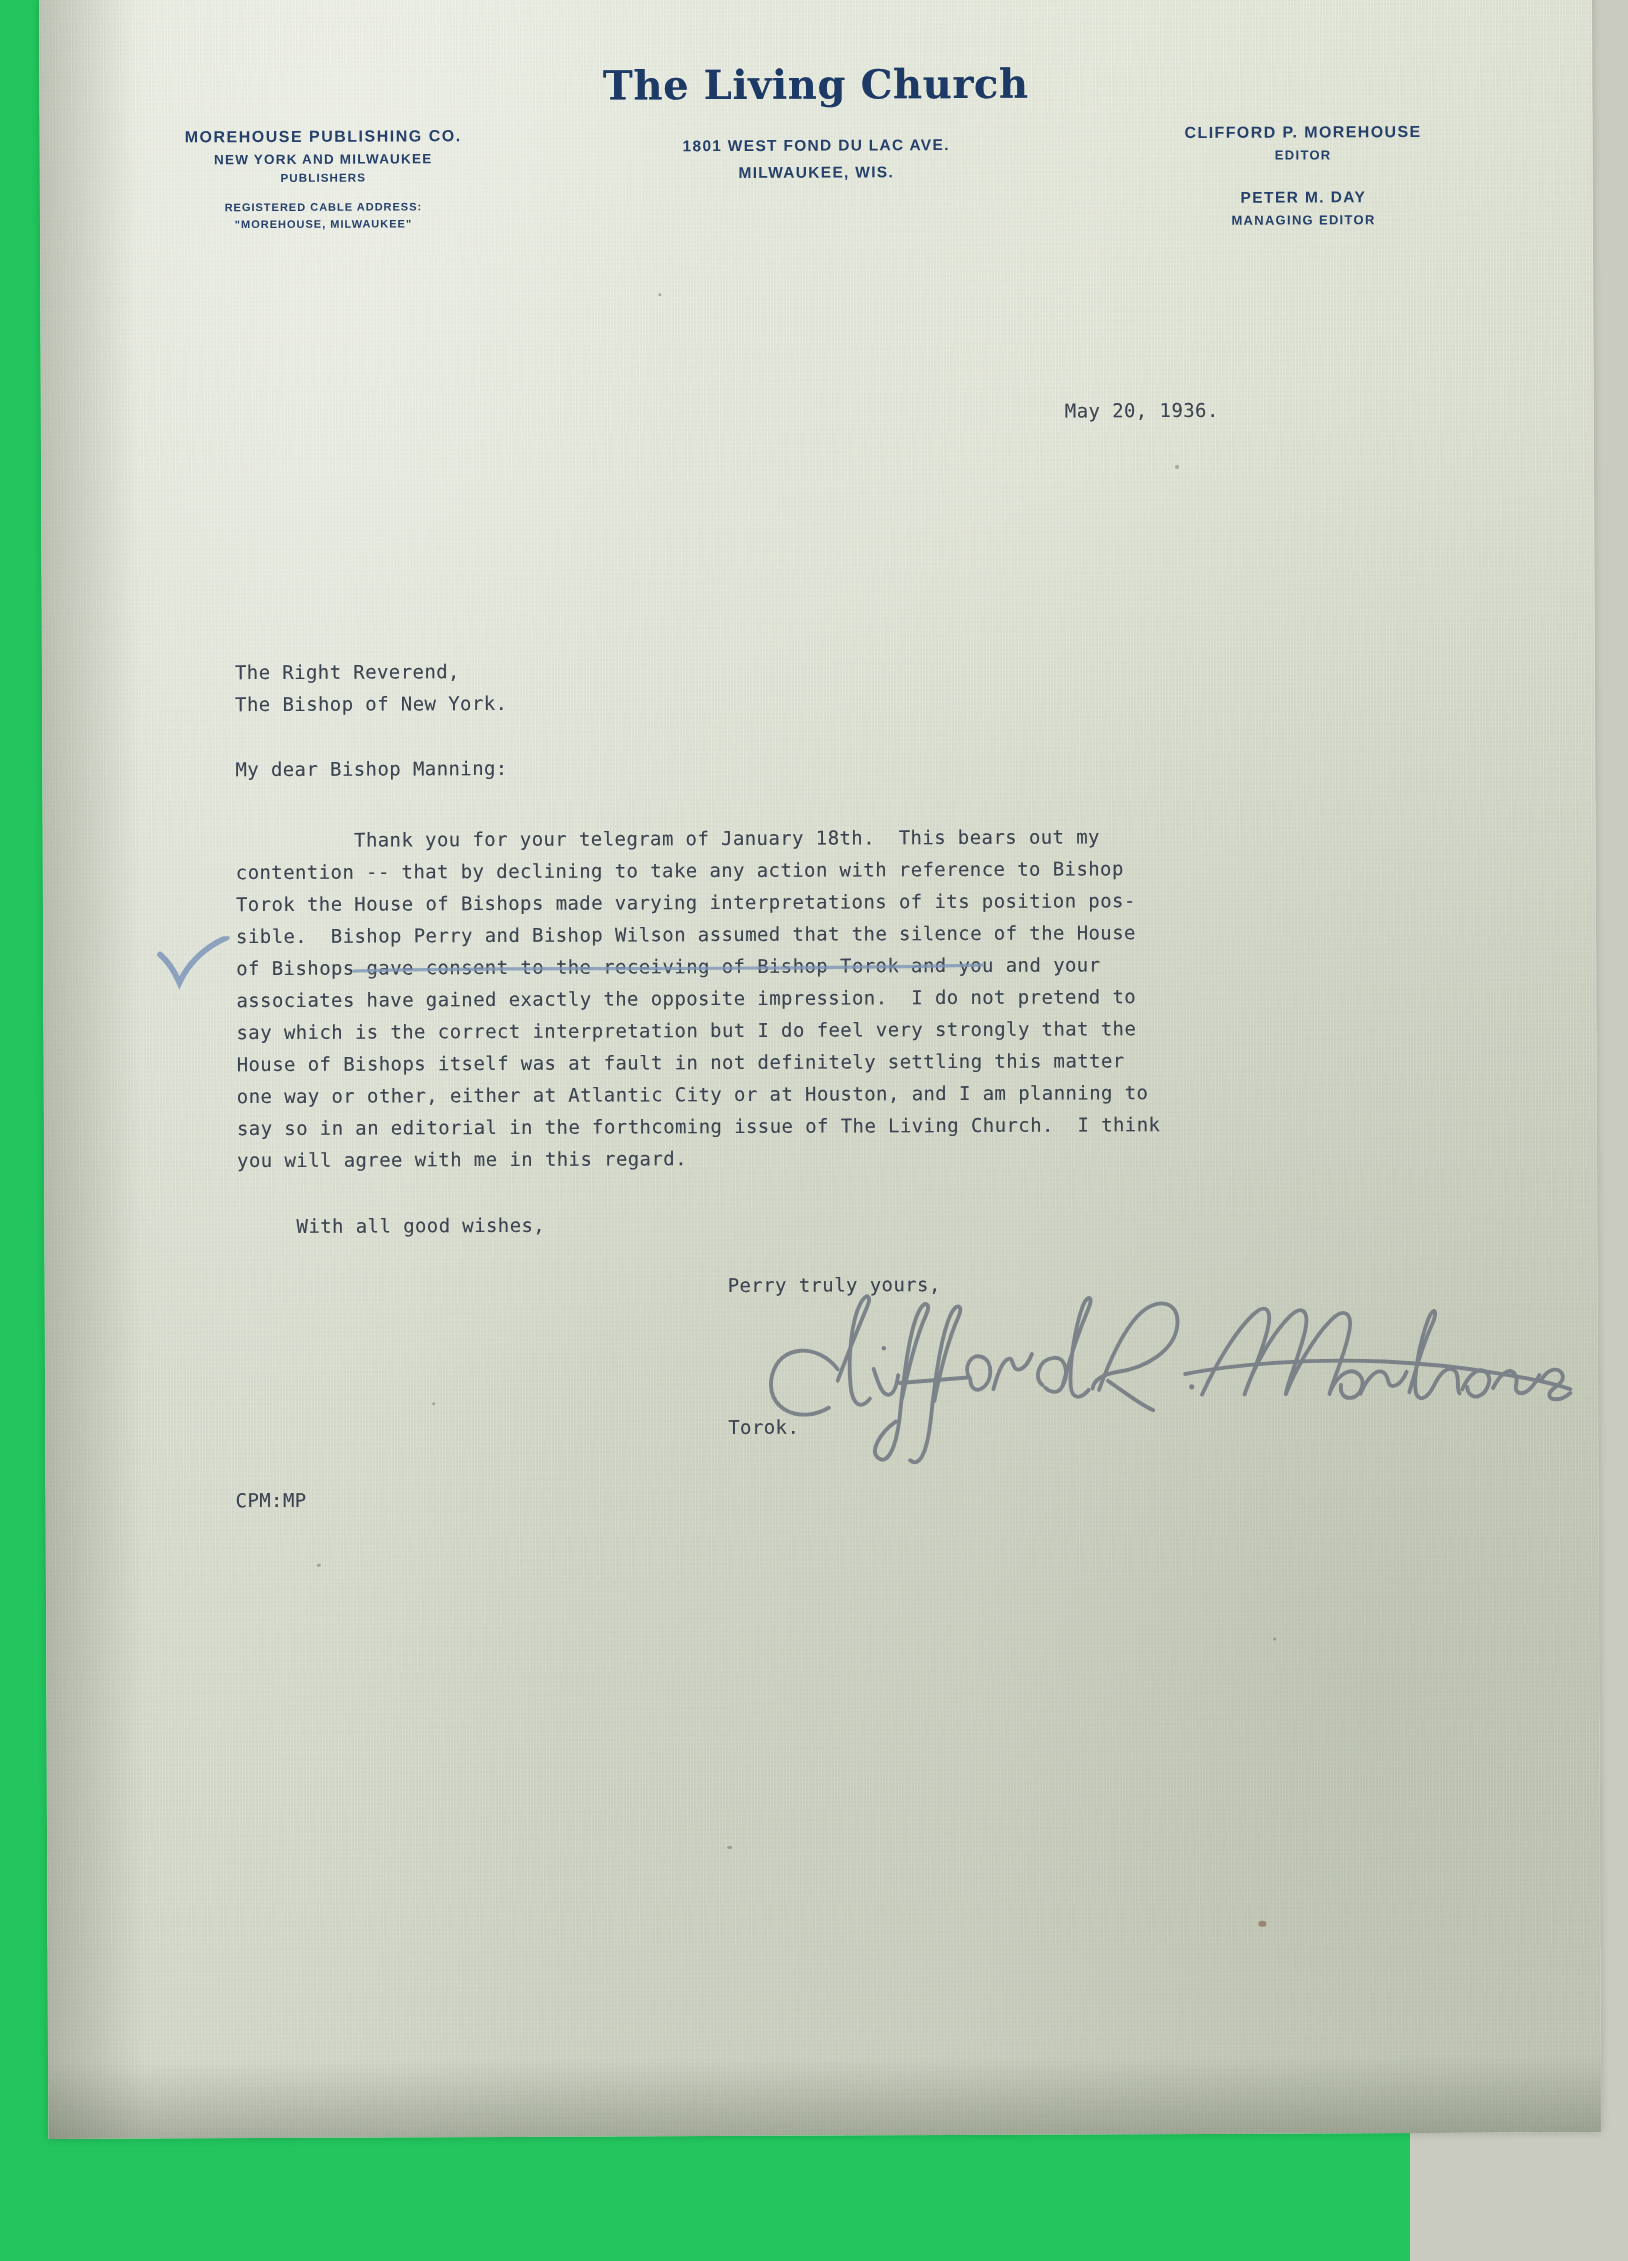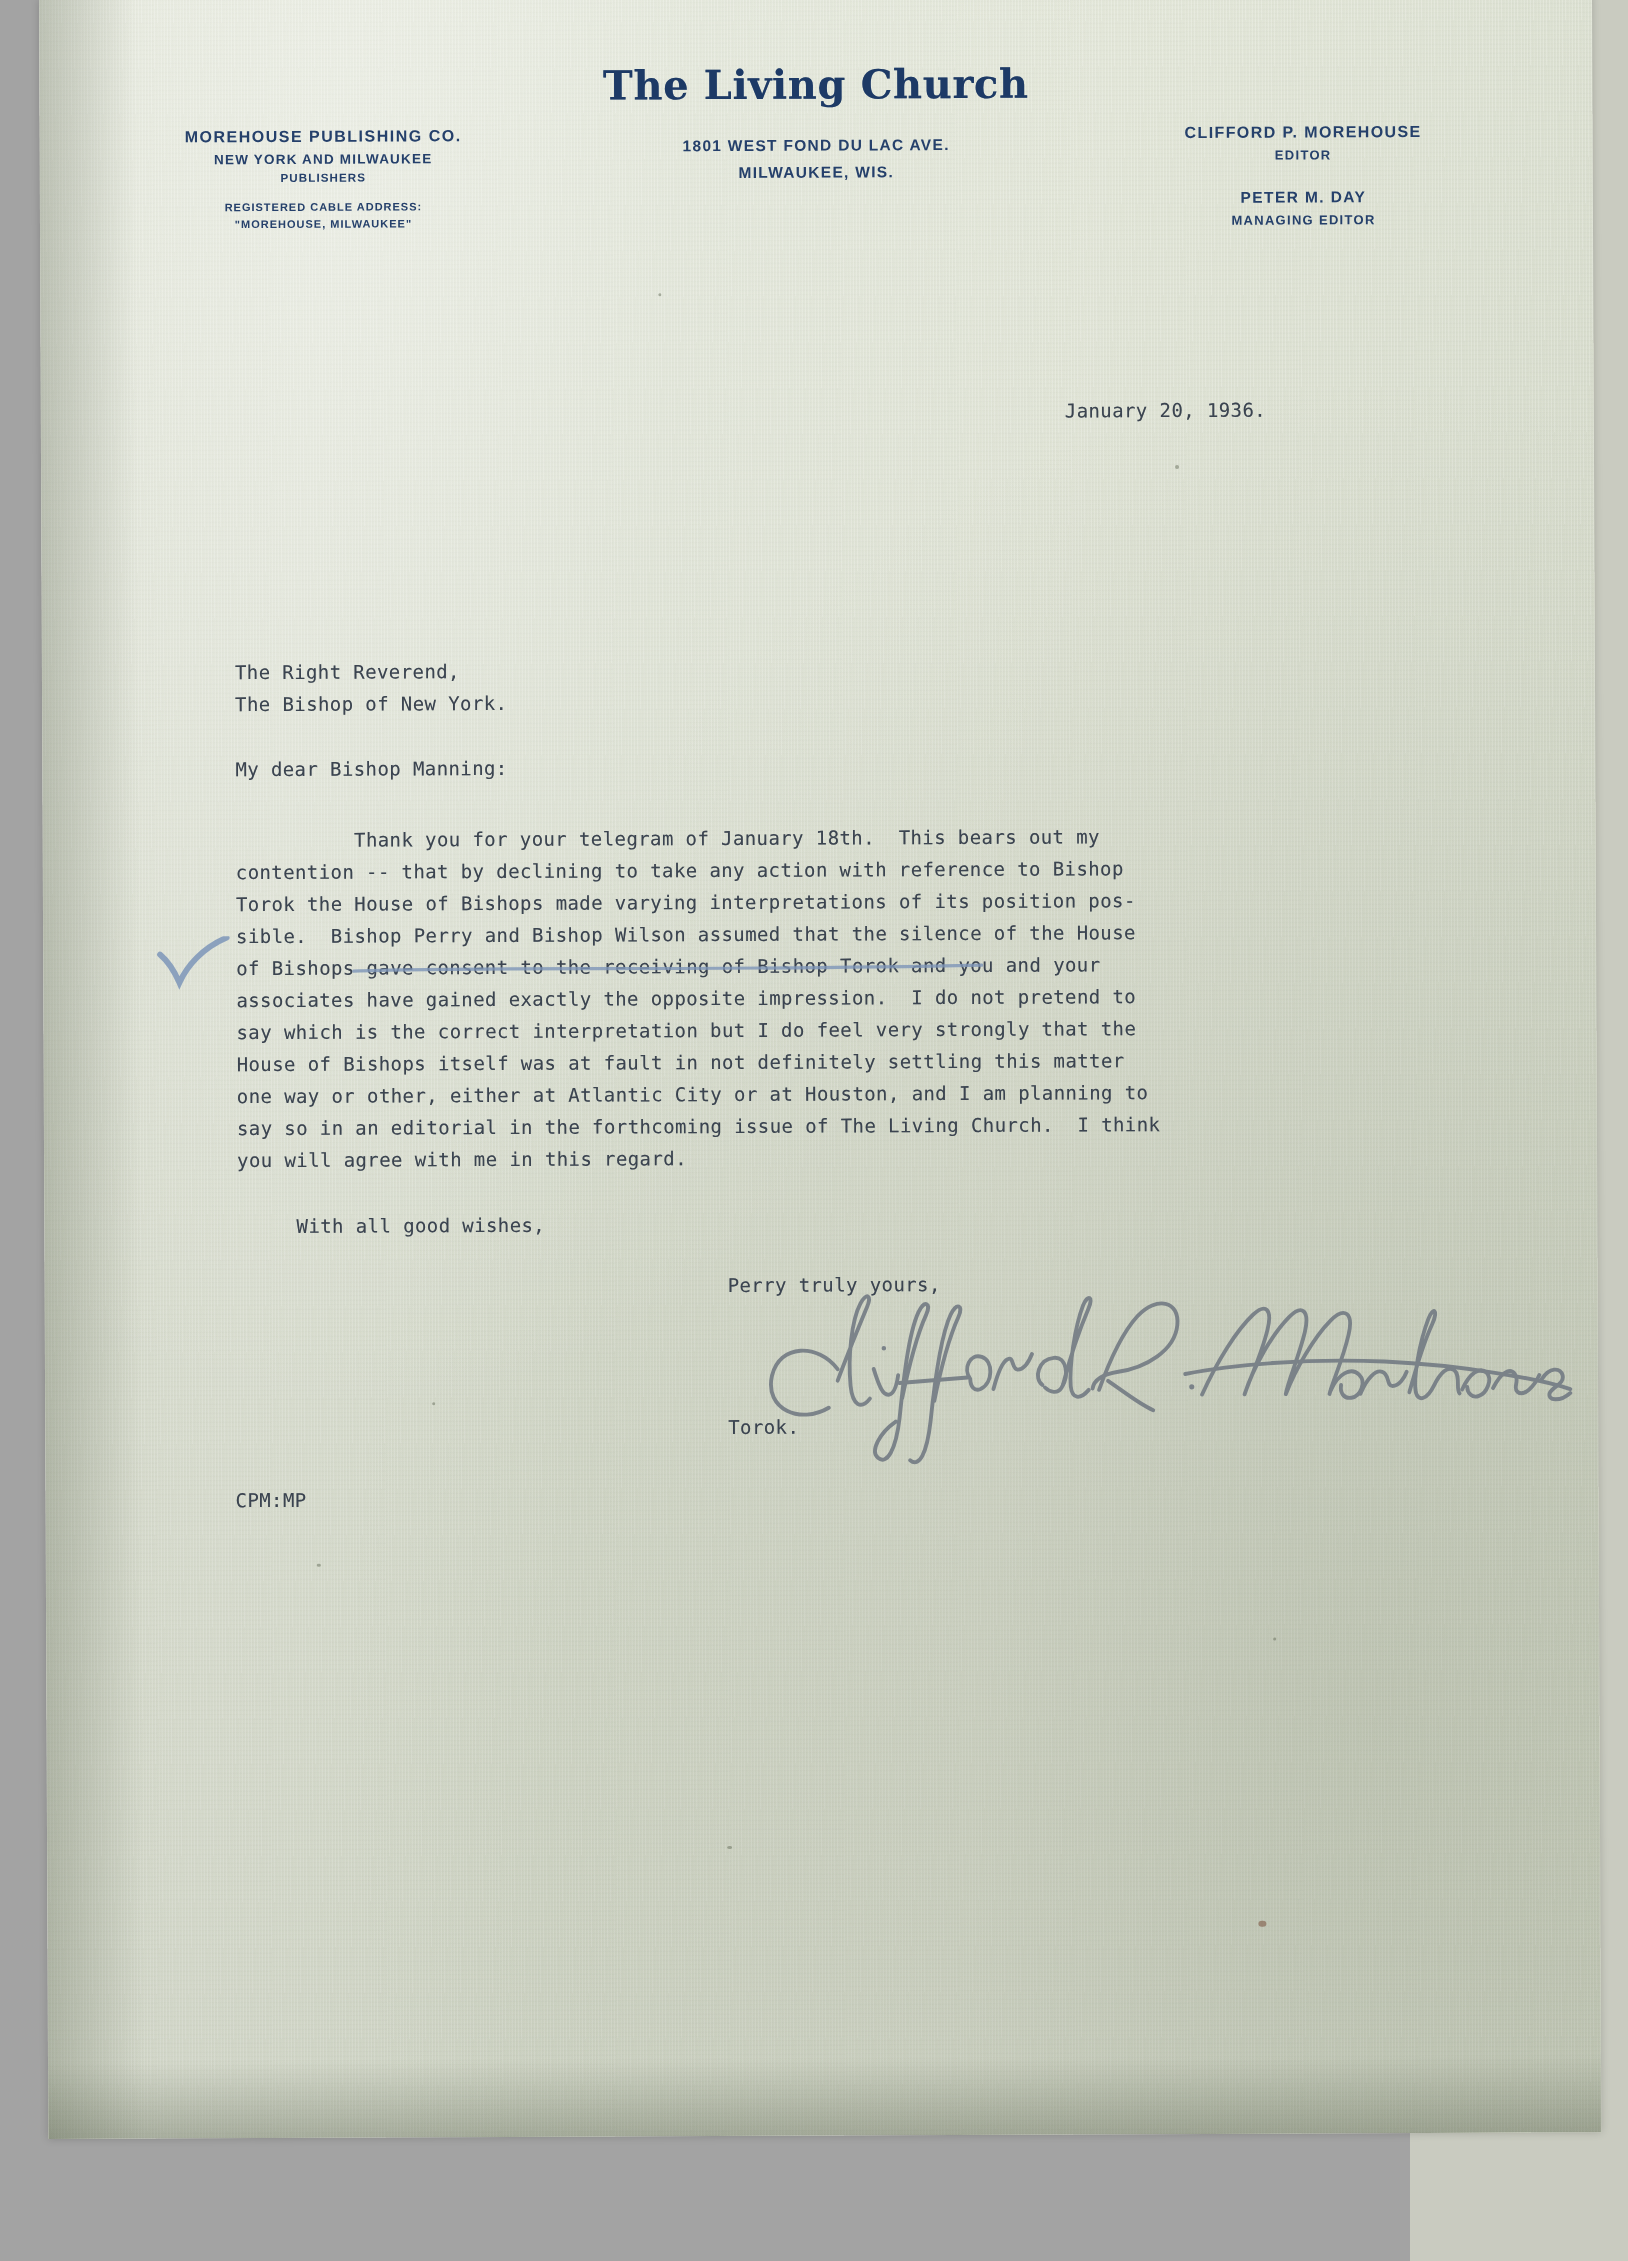--- a/index.html
+++ b/index.html
@@ -12,21 +12,21 @@
     height: 2261px;
     overflow: hidden;
     font-family: "Liberation Sans", sans-serif;
   }
 
   
   .scan {
     position: relative;
     width: 1410px;
     height: 2261px;
-    background: #a3a3a3;
+    background: #22c55e;
   }
   .paper {
     position: absolute;
     left: 39px;
     top: 0px;
     width: 1553px;
     height: 2139px;
     background:
       linear-gradient(95deg, #dfe3d4 0%, #e2e6d8 18%, #dde2d2 38%, #e1e5d6 62%, #dbe0d0 84%, #d6dbca 100%);
     box-shadow: 0 0 9px rgba(0,0,0,0.18);
@@ -287,21 +287,21 @@
         </div>
 
         <div class="lh-right">
           <div class="r1">CLIFFORD P. MOREHOUSE</div>
           <div class="r2">EDITOR</div>
           <div class="r3">PETER M. DAY</div>
           <div class="r4">MANAGING EDITOR</div>
         </div>
       </div>
 
-      <div class="tw date">January 20, 1936.</div>
+      <div class="tw date">May 20, 1936.</div>
 
       <div class="tw addressee">The Right Reverend,
 The Bishop of New York.</div>
 
       <div class="tw salutation">My dear Bishop Manning:</div>
 
       <div class="tw body-text">          Thank you for your telegram of January 18th.  This bears out my
 contention -- that by declining to take any action with reference to Bishop
 Torok the House of Bishops made varying interpretations of its position pos-
 sible.  Bishop Perry and Bishop Wilson assumed that the silence of the House

